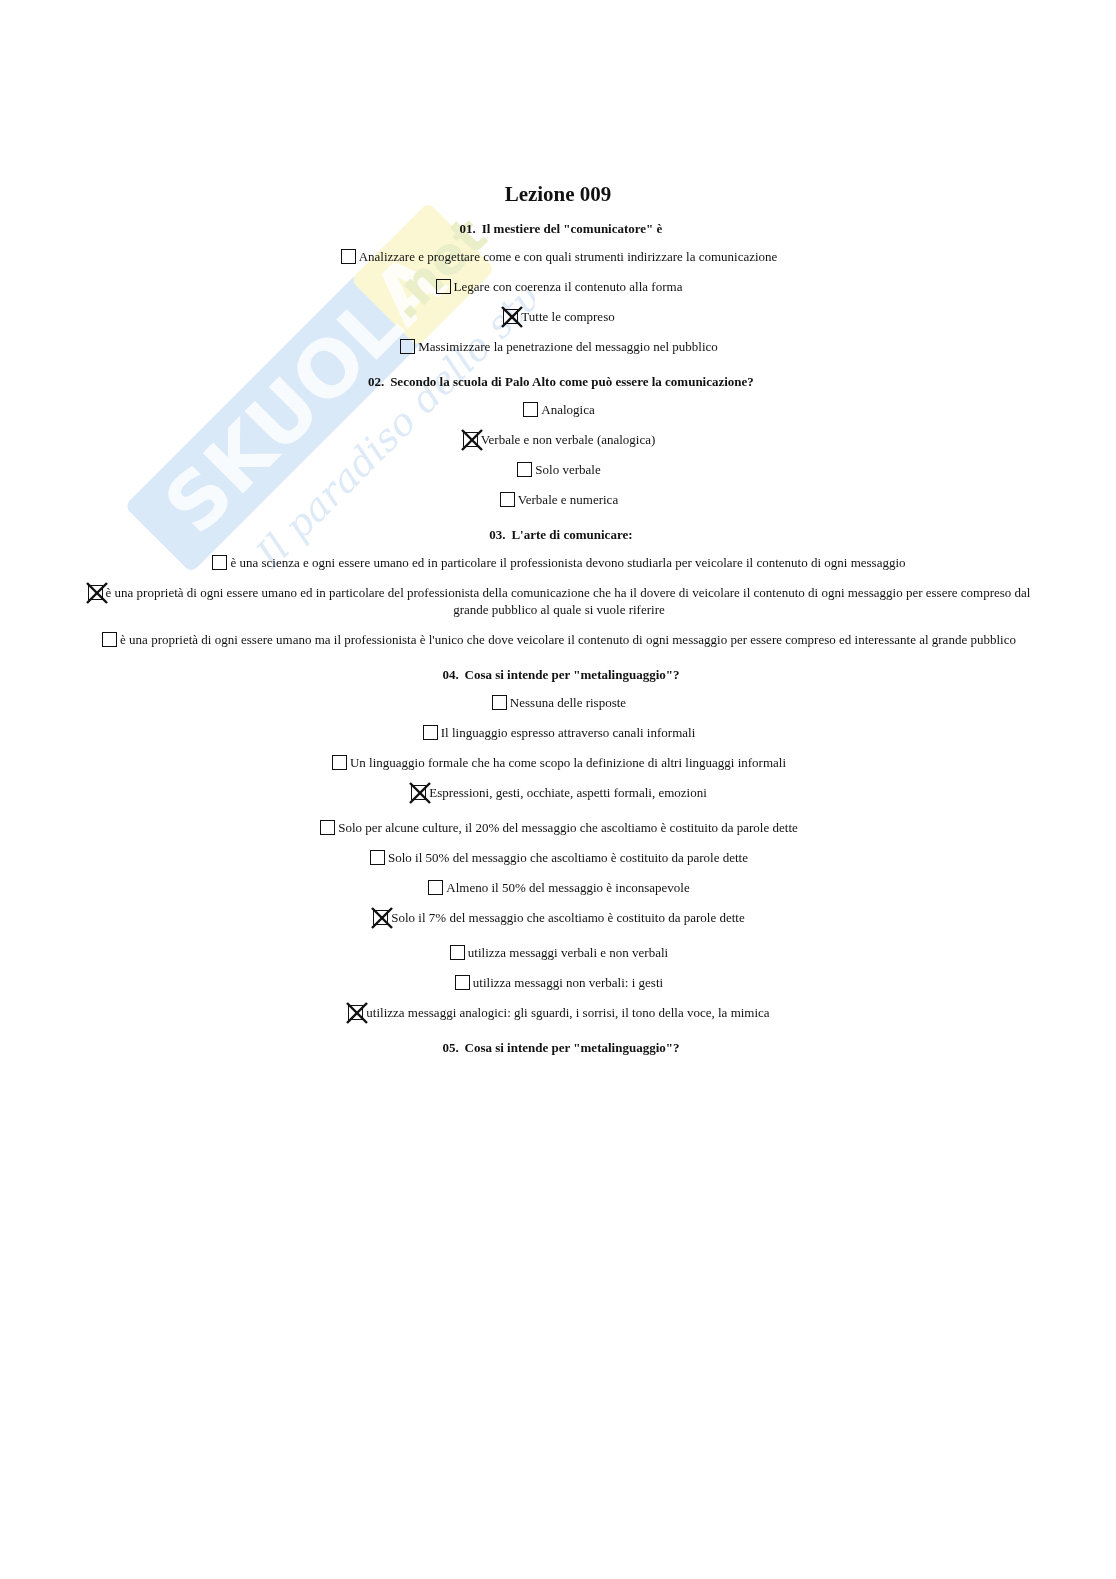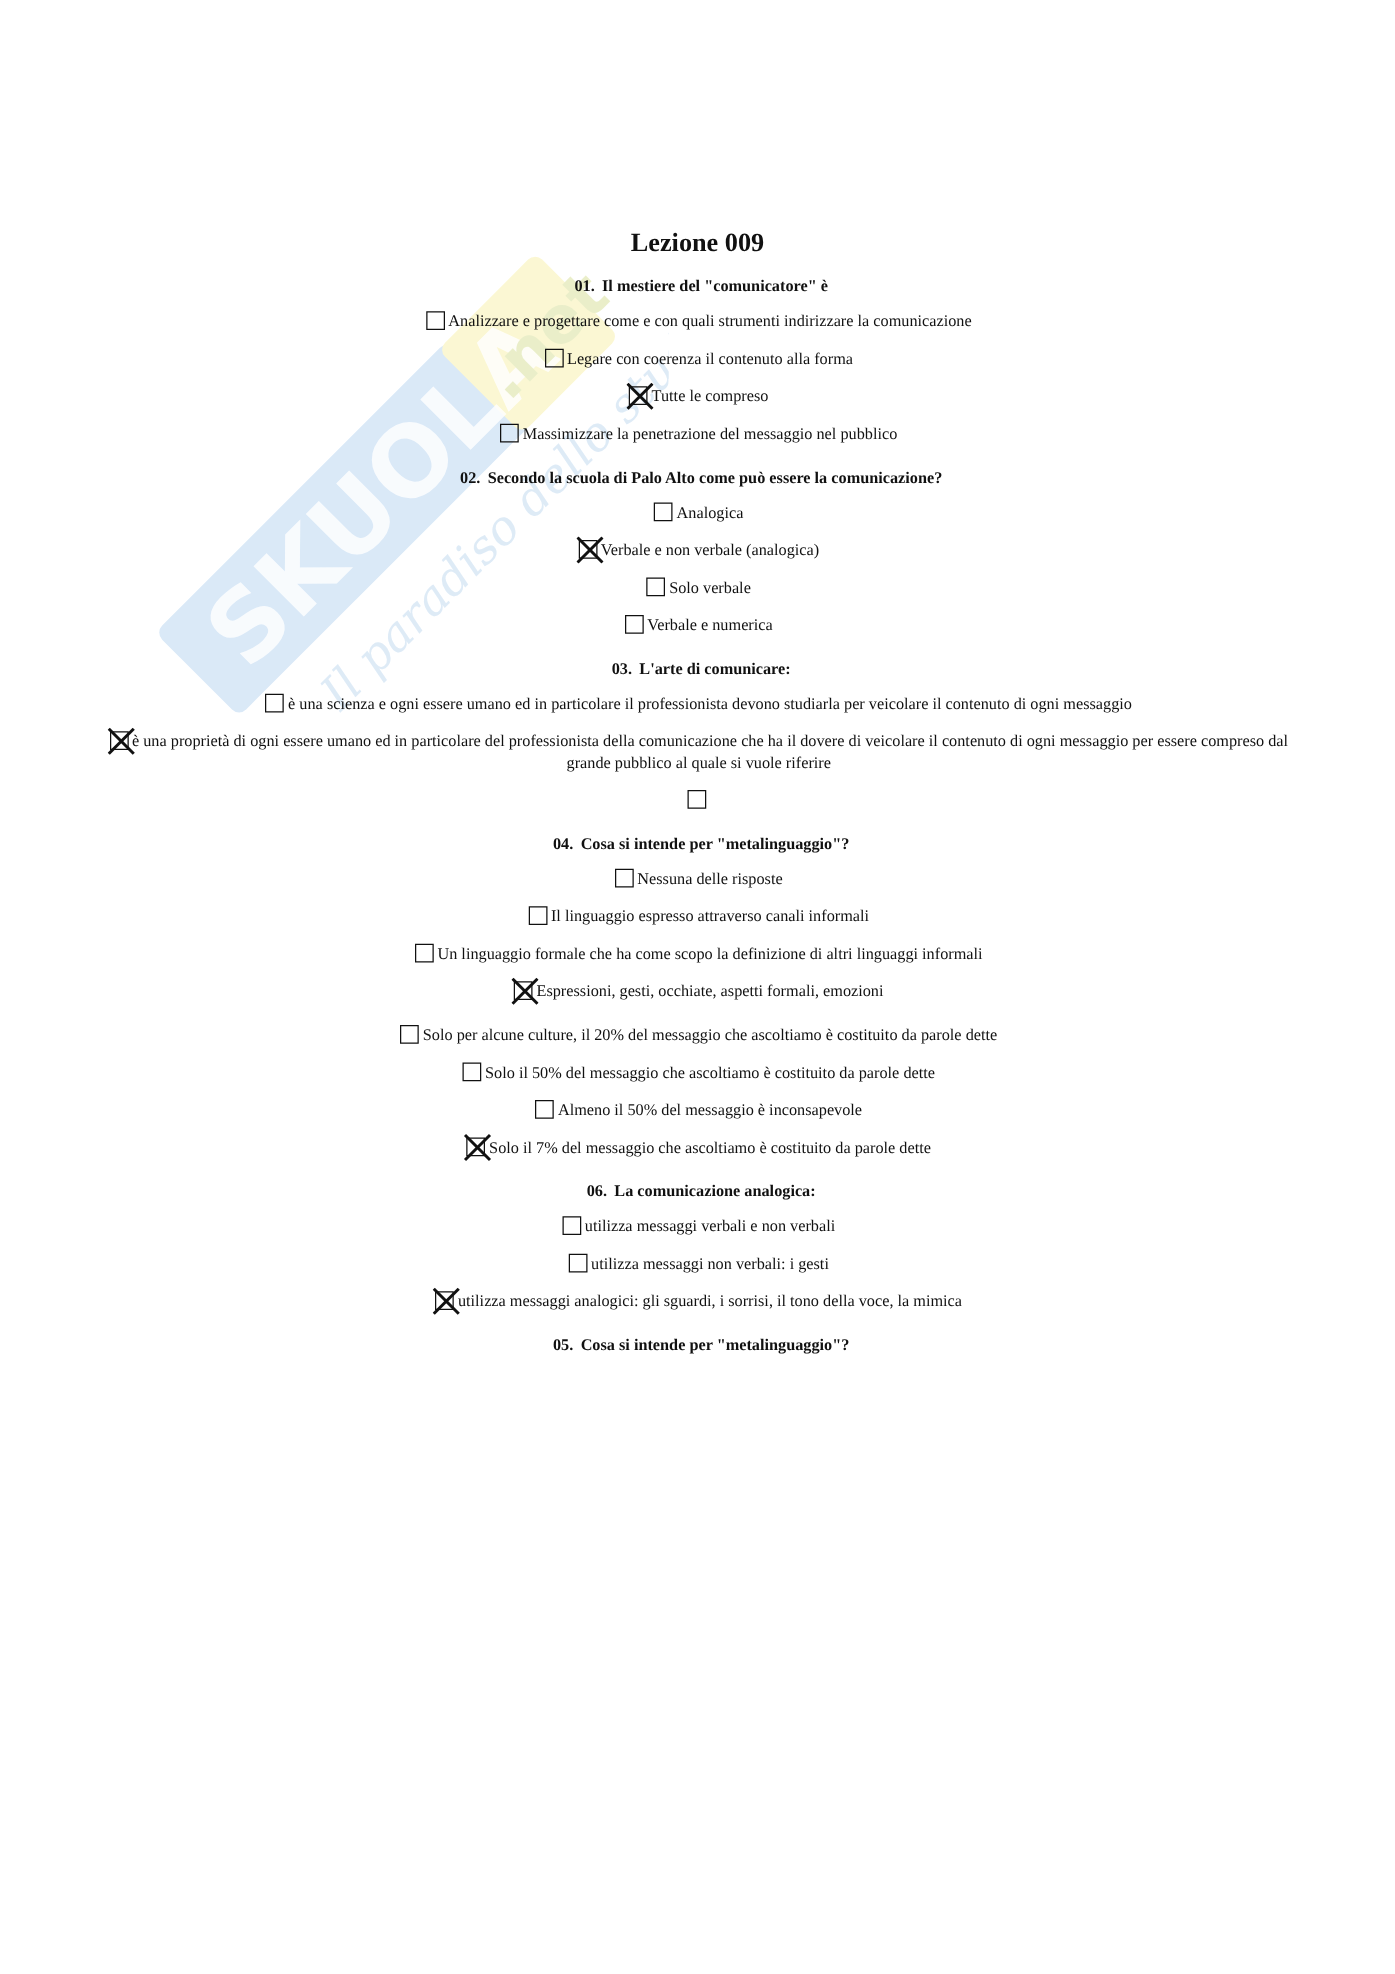--- a/index.html
+++ b/index.html
@@ -54,21 +54,21 @@
         <div class="option"><span class="box"></span><span>Solo verbale</span></div>
         <div class="option"><span class="box"></span><span>Verbale e numerica</span></div>
       </div>
       <div class="question">
         <div class="q-head"><span class="q-num">03.</span><span>L'arte di comunicare:</span></div>
         <div class="option"><span class="box"></span><span>è una scienza e ogni essere umano ed in particolare il professionista devono studiarla per veicolare il contenuto di ogni messaggio</span></div>
         <div class="option"><span class="box checked"><svg viewBox="0 0 22 22">
               <line x1="1" y1="1" x2="21" y2="21" stroke="#111" stroke-width="2.4"></line>
               <line x1="21" y1="1" x2="1" y2="21" stroke="#111" stroke-width="2.4"></line>
             </svg></span><span>è una proprietà di ogni essere umano ed in particolare del professionista della comunicazione che ha il dovere di veicolare il contenuto di ogni messaggio per essere compreso dal grande pubblico al quale si vuole riferire</span></div>
-        <div class="option"><span class="box"></span></div>
+        <div class="option"><span class="box"></span><span>è una proprietà di ogni essere umano ma il professionista è l'unico che dove veicolare il contenuto di ogni messaggio per essere compreso ed interessante al grande pubblico</span></div>
       </div>
       <div class="question">
         <div class="q-head"><span class="q-num">04.</span><span>Cosa si intende per "metalinguaggio"?</span></div>
         <div class="option"><span class="box"></span><span>Nessuna delle risposte</span></div>
         <div class="option"><span class="box"></span><span>Il linguaggio espresso attraverso canali informali</span></div>
         <div class="option"><span class="box"></span><span>Un linguaggio formale che ha come scopo la definizione di altri linguaggi informali</span></div>
         <div class="option"><span class="box checked"><svg viewBox="0 0 22 22">
               <line x1="1" y1="1" x2="21" y2="21" stroke="#111" stroke-width="2.4"></line>
               <line x1="21" y1="1" x2="1" y2="21" stroke="#111" stroke-width="2.4"></line>
             </svg></span><span>Espressioni, gesti, occhiate, aspetti formali, emozioni</span></div>
@@ -76,21 +76,20 @@
       <div class="question">
         <div class="option"><span class="box"></span><span>Solo per alcune culture, il 20% del messaggio che ascoltiamo è costituito da parole dette</span></div>
         <div class="option"><span class="box"></span><span>Solo il 50% del messaggio che ascoltiamo è costituito da parole dette</span></div>
         <div class="option"><span class="box"></span><span>Almeno il 50% del messaggio è inconsapevole</span></div>
         <div class="option"><span class="box checked"><svg viewBox="0 0 22 22">
               <line x1="1" y1="1" x2="21" y2="21" stroke="#111" stroke-width="2.4"></line>
               <line x1="21" y1="1" x2="1" y2="21" stroke="#111" stroke-width="2.4"></line>
             </svg></span><span>Solo il 7% del messaggio che ascoltiamo è costituito da parole dette</span></div>
       </div>
       <div class="question">
-        <div class="q-head"><span class="q-num">06.</span><span>La comunicazione analogica:</span></div>
         <div class="option"><span class="box"></span><span>utilizza messaggi verbali e non verbali</span></div>
         <div class="option"><span class="box"></span><span>utilizza messaggi non verbali: i gesti</span></div>
         <div class="option"><span class="box checked"><svg viewBox="0 0 22 22">
               <line x1="1" y1="1" x2="21" y2="21" stroke="#111" stroke-width="2.4"></line>
               <line x1="21" y1="1" x2="1" y2="21" stroke="#111" stroke-width="2.4"></line>
             </svg></span><span>utilizza messaggi analogici: gli sguardi, i sorrisi, il tono della voce, la mimica</span></div>
       </div>
       <div class="question">
         <div class="q-head"><span class="q-num">05.</span><span>Cosa si intende per "metalinguaggio"?</span></div>
       </div>

